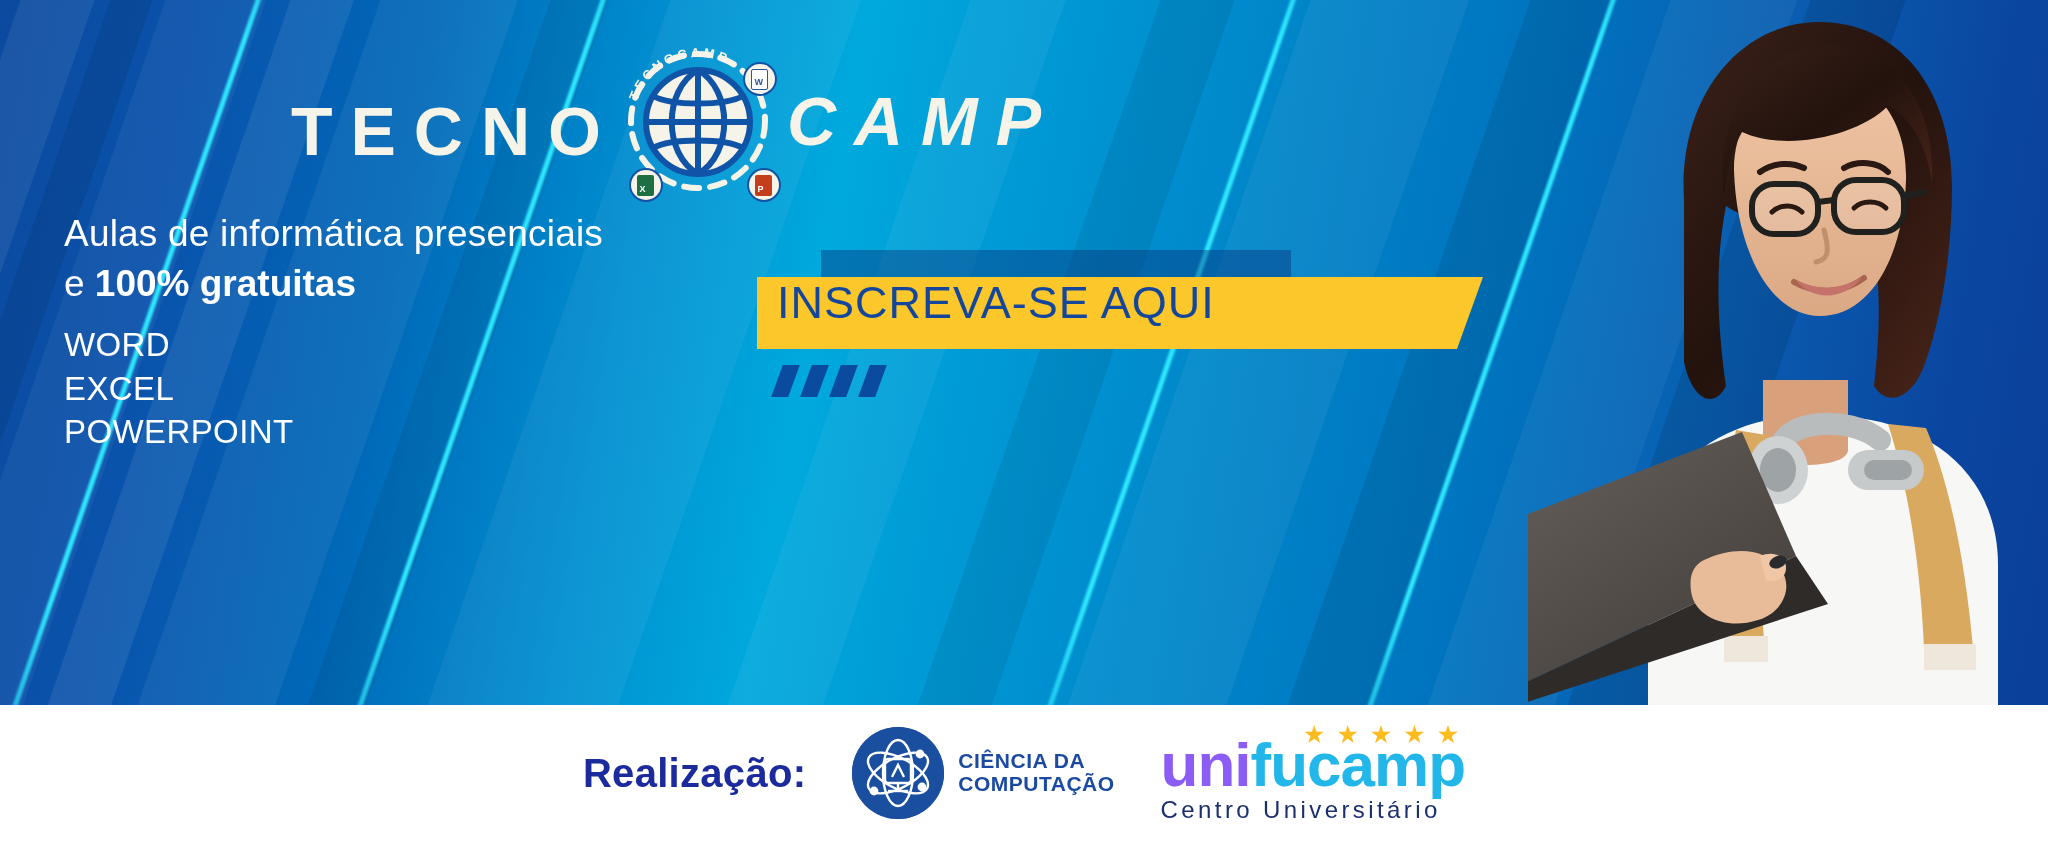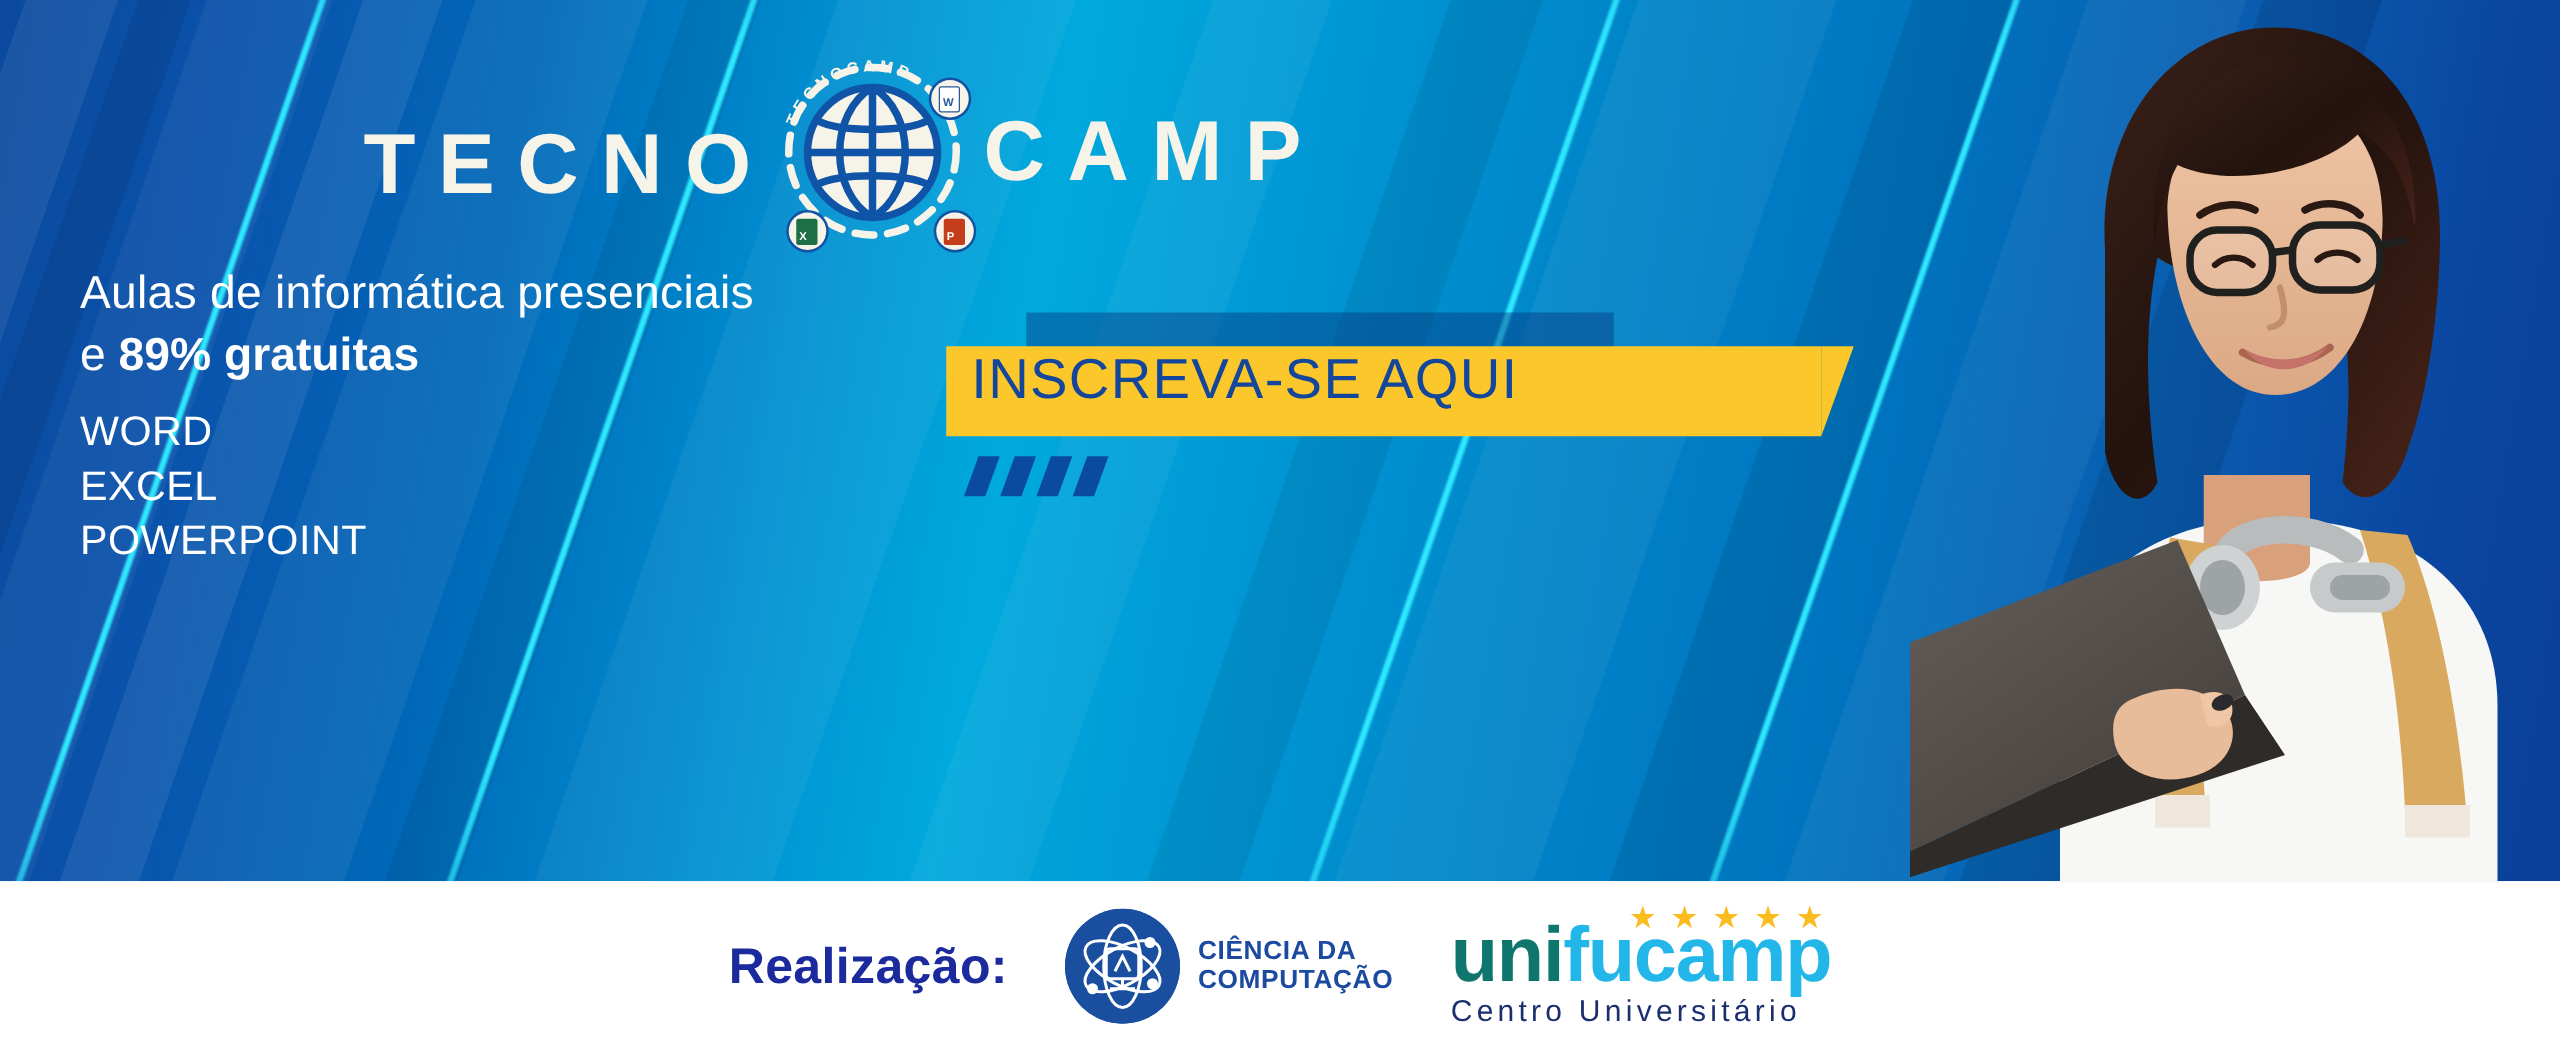--- a/index.html
+++ b/index.html
@@ -24,21 +24,21 @@
     transform-origin:top left;
     background:linear-gradient(180deg, rgba(0,255,255,0) 0%, #2ee9ff 25%, #2ee9ff 72%, rgba(0,255,255,0) 100%);
     filter:blur(1px); }
 
   
   .logo { position:absolute; left:0; top:46px; width:1350px; height:150px;
     display:flex; align-items:center; justify-content:center; }
   .logo .word { font-size:68px; font-weight:700; letter-spacing:18px;
     color:#f6f3e8; line-height:1; white-space:nowrap; }
   .logo .word.left  { margin-right:4px;margin-top:20px; }
-  .logo .word.right { margin-left:14px; }
+  .logo .word.right { margin-left:14px;font-style:italic; }
 
   .globe-wrap { position:relative; width:150px; height:150px; flex:0 0 150px; }
   .globe-wrap svg { position:absolute; left:0; top:0; }
 
   .mini-icon { position:absolute; width:30px; height:30px; border-radius:50%;
     background:#f6f3e8; display:flex; align-items:center; justify-content:center;
     box-shadow:0 0 0 2px #1252a3; }
   .mini-icon .sheet { width:17px; height:21px; border-radius:2px; position:relative;
     display:flex; align-items:flex-end; justify-content:flex-start; }
   .mini-icon .sheet b { font-size:9px; color:#fff; line-height:1; padding:0 0 2px 2px;
@@ -85,21 +85,21 @@
   .cc-logo { display:flex; align-items:center; gap:14px; }
   .cc-badge { width:92px; height:92px; border-radius:50%; background:#1a4fa0;
     position:relative; }
   .cc-text { line-height:1.08; color:#1b4aa0; font-size:21px; font-weight:700;
     letter-spacing:.5px; }
 
   .uni-logo { position:relative; padding-top:14px; }
   .uni-stars { position:absolute; right:6px; top:0px; display:flex; gap:11px; }
   .uni-stars span { color:#fbbc20; font-size:25px; line-height:1; }
   .uni-main { font-size:62px; font-weight:700; letter-spacing:-1px; line-height:.95; }
-  .uni-main .a { color:#0f766e; }
+  .uni-main .a { color:#8b5cf6; }
   .uni-main .b { color:#23b6e8; }
   .uni-sub { font-size:24px; color:#1b2f6e; letter-spacing:3.4px; font-weight:400;
     margin-top:2px; }
 </style>
 </head>
 <body>
 
 <div id="banner">
 
   <div class="hero">
@@ -167,21 +167,21 @@
               <b>P</b>
             </div>
         </div>
       </div>
 
       <div class="word right">CAMP</div>
     </div>
 
     <div class="copy">
       <div class="l1">Aulas de informática presenciais</div>
-      <div class="l2"><span>e </span><strong>89% gratuitas</strong></div>
+      <div class="l2"><span>e </span><strong>100% gratuitas</strong></div>
       <div class="list">
         <div>WORD</div>
         <div>EXCEL</div>
         <div>POWERPOINT</div>
       </div>
     </div>
 
     <div class="cta-shadow"></div>
     <div class="cta">
       <span class="cta-label">INSCREVA-SE AQUI</span>

